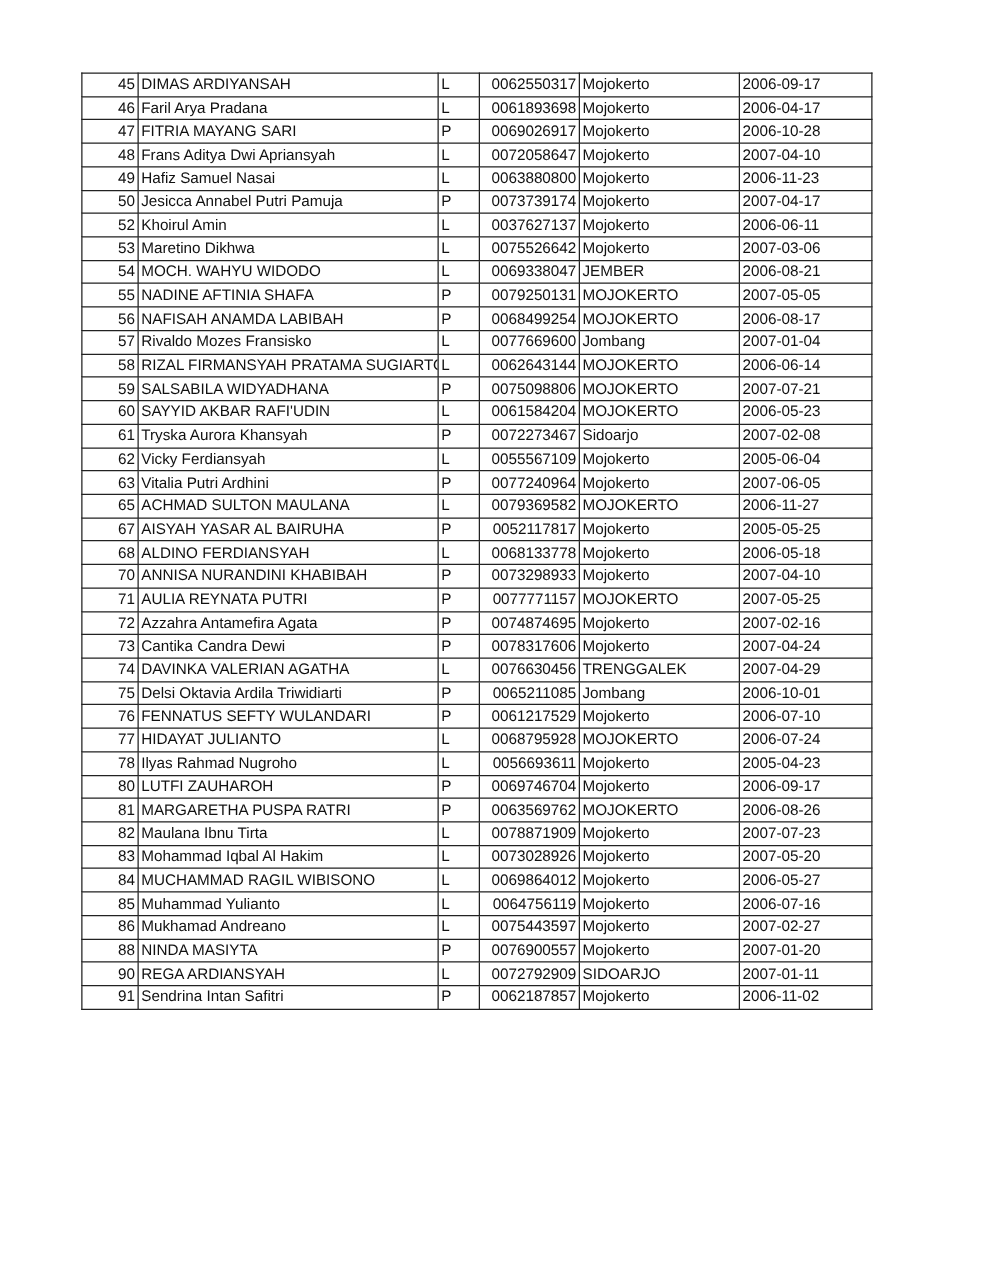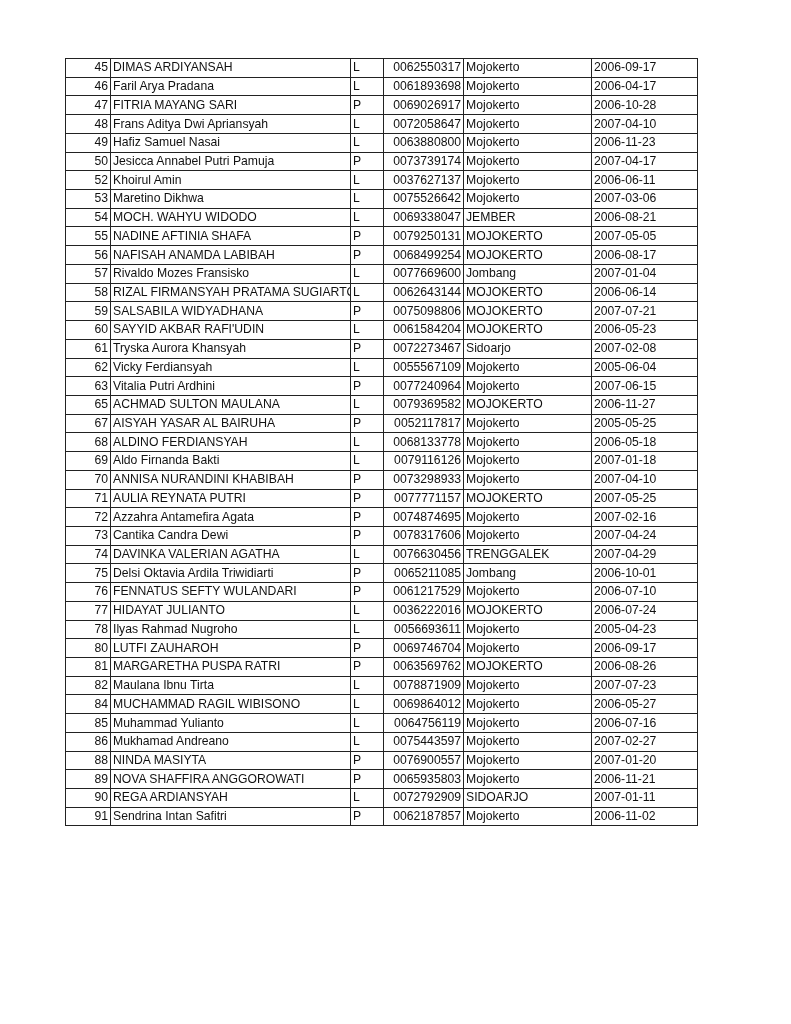--- a/index.html
+++ b/index.html
@@ -176,21 +176,21 @@
         <td class="nisn">0055567109</td>
         <td class="city">Mojokerto</td>
         <td class="date">2005-06-04</td>
       </tr>
       <tr>
         <td class="no">63</td>
         <td class="name">Vitalia Putri Ardhini</td>
         <td class="sex">P</td>
         <td class="nisn">0077240964</td>
         <td class="city">Mojokerto</td>
-        <td class="date">2007-06-15</td>
+        <td class="date">2007-06-05</td>
       </tr>
       <tr>
         <td class="no">65</td>
         <td class="name">ACHMAD SULTON MAULANA</td>
         <td class="sex">L</td>
         <td class="nisn">0079369582</td>
         <td class="city">MOJOKERTO</td>
         <td class="date">2006-11-27</td>
       </tr>
       <tr>
@@ -201,28 +201,20 @@
         <td class="city">Mojokerto</td>
         <td class="date">2005-05-25</td>
       </tr>
       <tr>
         <td class="no">68</td>
         <td class="name">ALDINO FERDIANSYAH</td>
         <td class="sex">L</td>
         <td class="nisn">0068133778</td>
         <td class="city">Mojokerto</td>
         <td class="date">2006-05-18</td>
-      </tr>
-      <tr>
-        <td class="no">69</td>
-        <td class="name">Aldo Firnanda Bakti</td>
-        <td class="sex">L</td>
-        <td class="nisn">0079116126</td>
-        <td class="city">Mojokerto</td>
-        <td class="date">2007-01-18</td>
       </tr>
       <tr>
         <td class="no">70</td>
         <td class="name">ANNISA NURANDINI KHABIBAH</td>
         <td class="sex">P</td>
         <td class="nisn">0073298933</td>
         <td class="city">Mojokerto</td>
         <td class="date">2007-04-10</td>
       </tr>
       <tr>
@@ -270,21 +262,21 @@
         <td class="name">FENNATUS SEFTY WULANDARI</td>
         <td class="sex">P</td>
         <td class="nisn">0061217529</td>
         <td class="city">Mojokerto</td>
         <td class="date">2006-07-10</td>
       </tr>
       <tr>
         <td class="no">77</td>
         <td class="name">HIDAYAT JULIANTO</td>
         <td class="sex">L</td>
-        <td class="nisn">0036222016</td>
+        <td class="nisn">0068795928</td>
         <td class="city">MOJOKERTO</td>
         <td class="date">2006-07-24</td>
       </tr>
       <tr>
         <td class="no">78</td>
         <td class="name">Ilyas Rahmad Nugroho</td>
         <td class="sex">L</td>
         <td class="nisn">0056693611</td>
         <td class="city">Mojokerto</td>
         <td class="date">2005-04-23</td>
@@ -307,20 +299,28 @@
       </tr>
       <tr>
         <td class="no">82</td>
         <td class="name">Maulana Ibnu Tirta</td>
         <td class="sex">L</td>
         <td class="nisn">0078871909</td>
         <td class="city">Mojokerto</td>
         <td class="date">2007-07-23</td>
       </tr>
       <tr>
+        <td class="no">83</td>
+        <td class="name">Mohammad Iqbal Al Hakim</td>
+        <td class="sex">L</td>
+        <td class="nisn">0073028926</td>
+        <td class="city">Mojokerto</td>
+        <td class="date">2007-05-20</td>
+      </tr>
+      <tr>
         <td class="no">84</td>
         <td class="name">MUCHAMMAD RAGIL WIBISONO</td>
         <td class="sex">L</td>
         <td class="nisn">0069864012</td>
         <td class="city">Mojokerto</td>
         <td class="date">2006-05-27</td>
       </tr>
       <tr>
         <td class="no">85</td>
         <td class="name">Muhammad Yulianto</td>
@@ -337,28 +337,20 @@
         <td class="city">Mojokerto</td>
         <td class="date">2007-02-27</td>
       </tr>
       <tr>
         <td class="no">88</td>
         <td class="name">NINDA MASIYTA</td>
         <td class="sex">P</td>
         <td class="nisn">0076900557</td>
         <td class="city">Mojokerto</td>
         <td class="date">2007-01-20</td>
-      </tr>
-      <tr>
-        <td class="no">89</td>
-        <td class="name">NOVA SHAFFIRA ANGGOROWATI</td>
-        <td class="sex">P</td>
-        <td class="nisn">0065935803</td>
-        <td class="city">Mojokerto</td>
-        <td class="date">2006-11-21</td>
       </tr>
       <tr>
         <td class="no">90</td>
         <td class="name">REGA ARDIANSYAH</td>
         <td class="sex">L</td>
         <td class="nisn">0072792909</td>
         <td class="city">SIDOARJO</td>
         <td class="date">2007-01-11</td>
       </tr>
       <tr>

